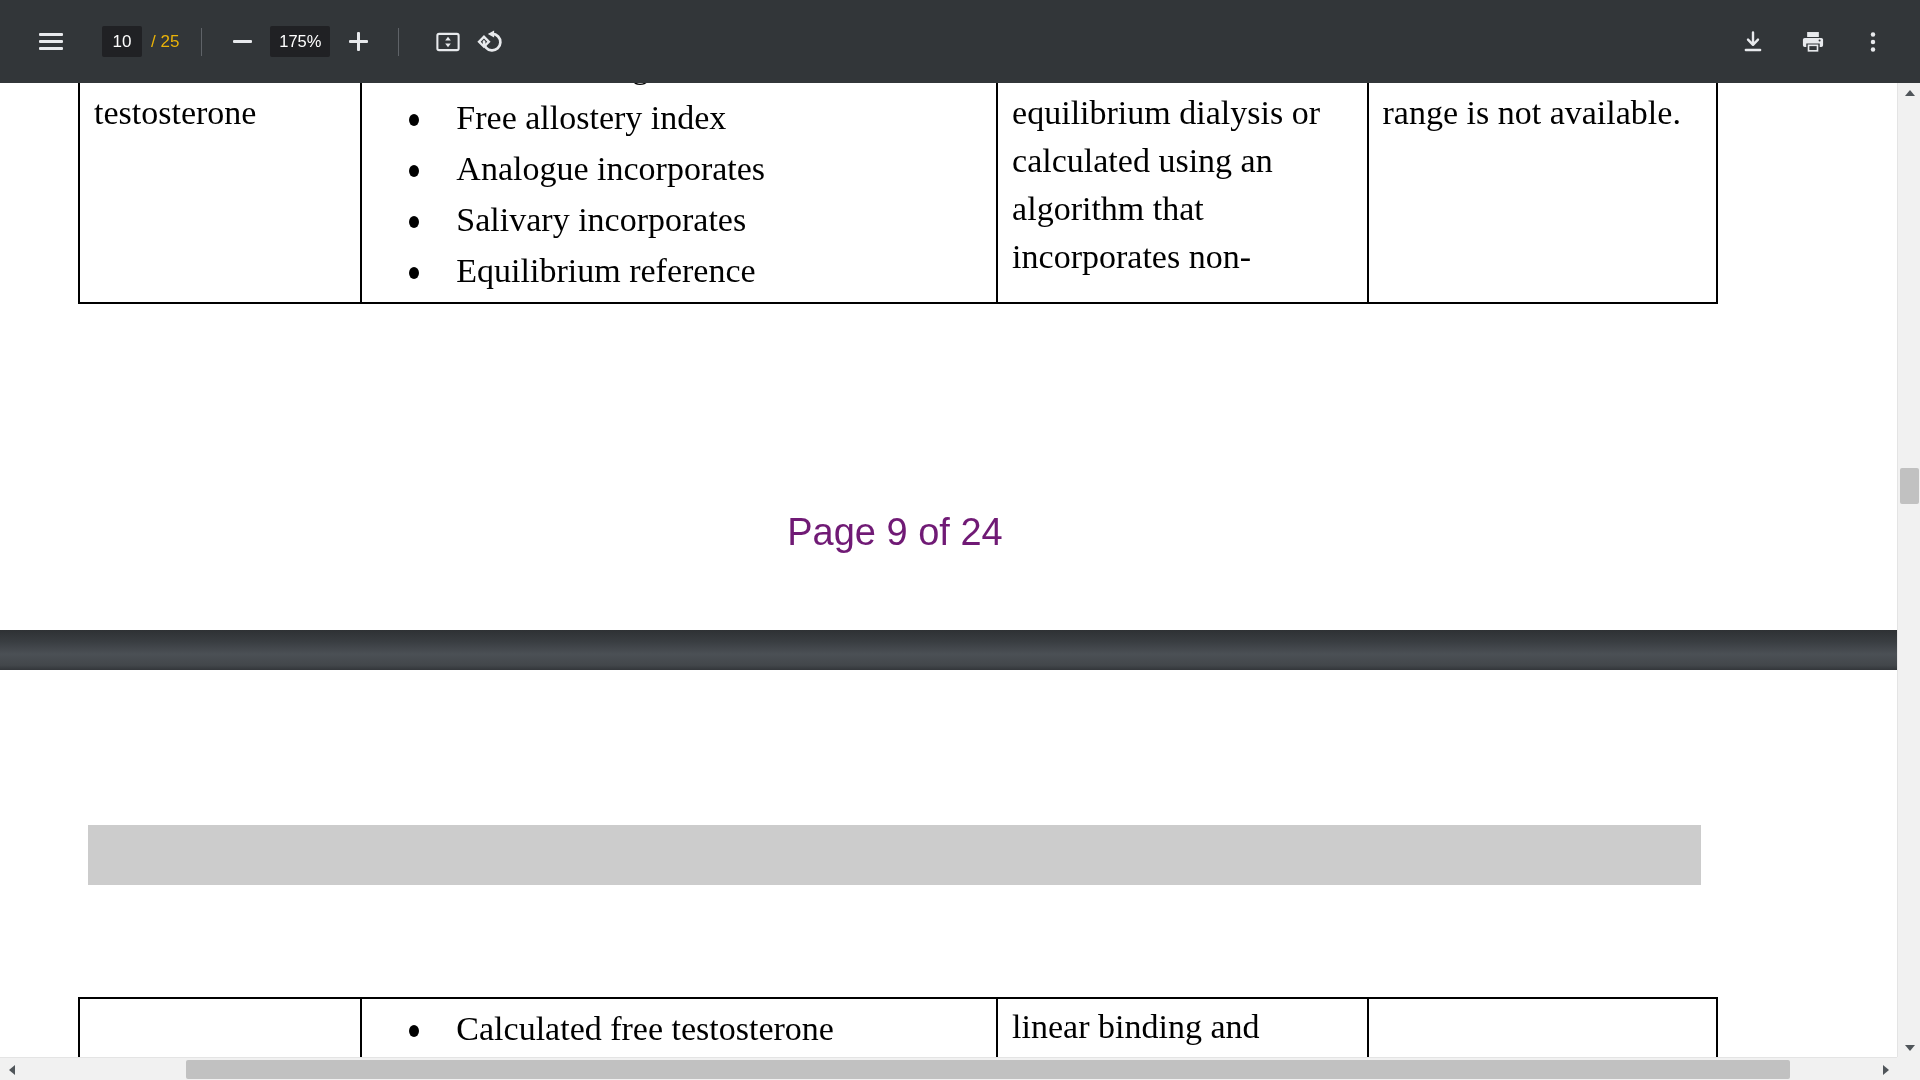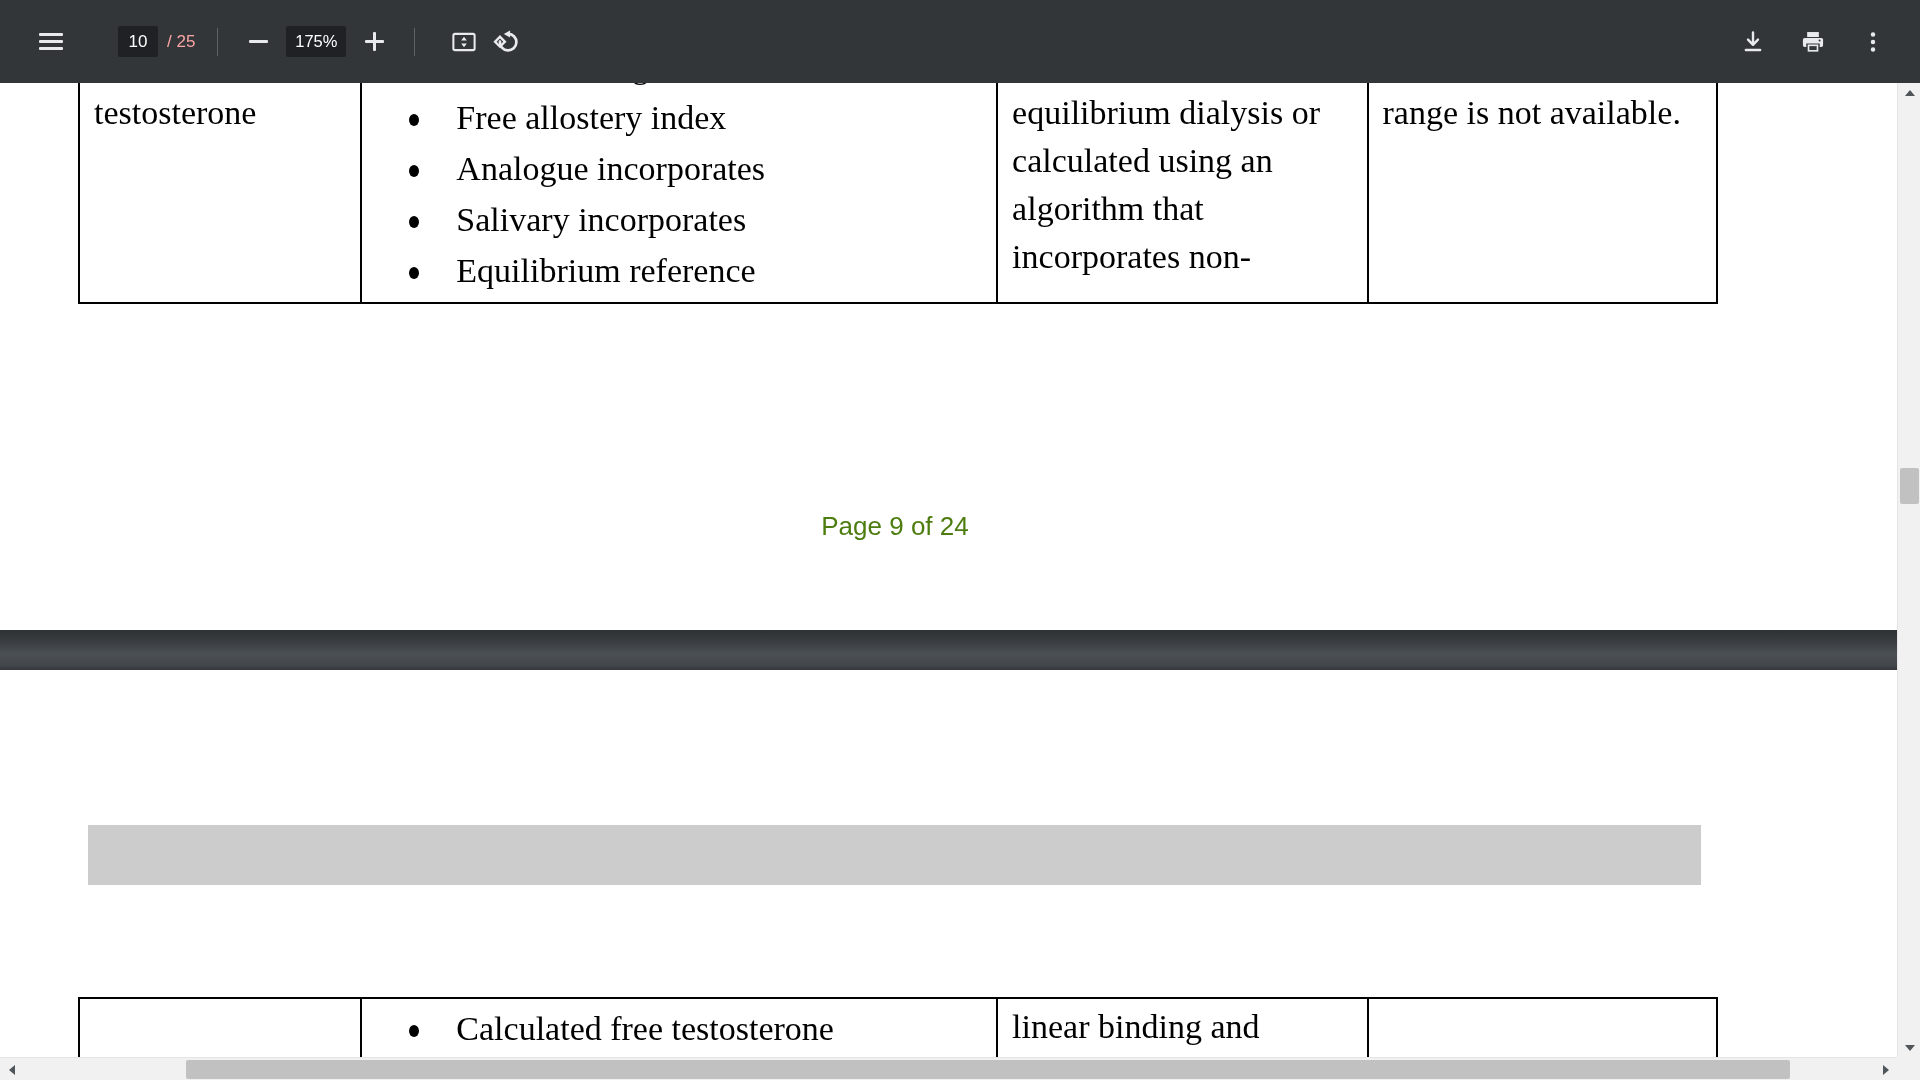--- a/index.html
+++ b/index.html
@@ -42,38 +42,38 @@
     letter-spacing: 0.1px;
     color: #ffffff;
     white-space: nowrap;
     overflow: hidden;
     max-width: 620px;
     text-overflow: ellipsis;
   }
 
   #page-group {
     display: flex; align-items: center;
-    margin-left: 46px;
+    margin-left: 30px;
     flex: 0 0 auto;
   }
   #page-input {
     width: 40px; height: 31px;
     background: #202124;
     border: 1px solid transparent;
     border-radius: 2px;
     color: #ffffff;
     font-size: 17px;
     font-family: "Liberation Sans", sans-serif;
     text-align: center;
     padding: 0;
     outline: none;
   }
   #page-total {
     font-size: 17px;
-    color: #fca5a5;
+    color: #eab308;
     margin-left: 9px;
     white-space: nowrap;
   }
 
   .tb-divider {
     width: 1px; height: 28px;
     background: #5f6368;
     margin: 0 22px;
     flex: 0 0 auto;
   }
@@ -170,22 +170,22 @@
   #table-1 { top: -48px; left: 78px; width: 1640px; }
   #table-1 td.col-a { width: 282px; }
   #table-1 td.col-b { width: 635px; }
   #table-1 td.col-c { width: 370px; }
   #table-1 td.col-d { width: 349px; }
 
   #page-label {
     position: absolute;
     top: 428px; left: 0; width: 1790px;
     text-align: center;
-    color: #4d7c0f;
-    font-size: 26px;
+    color: #701a75;
+    font-size: 38px;
     font-family: "Liberation Sans", sans-serif;
   }
 
   
   #page-separator {
     position: absolute;
     top: 547px; left: 0;
     width: 1897px; height: 40px;
     background: linear-gradient(to bottom,
        #2e3134 0%, #393d41 28%, #4b5055 60%, #43474b 88%, #33363a 100%);

